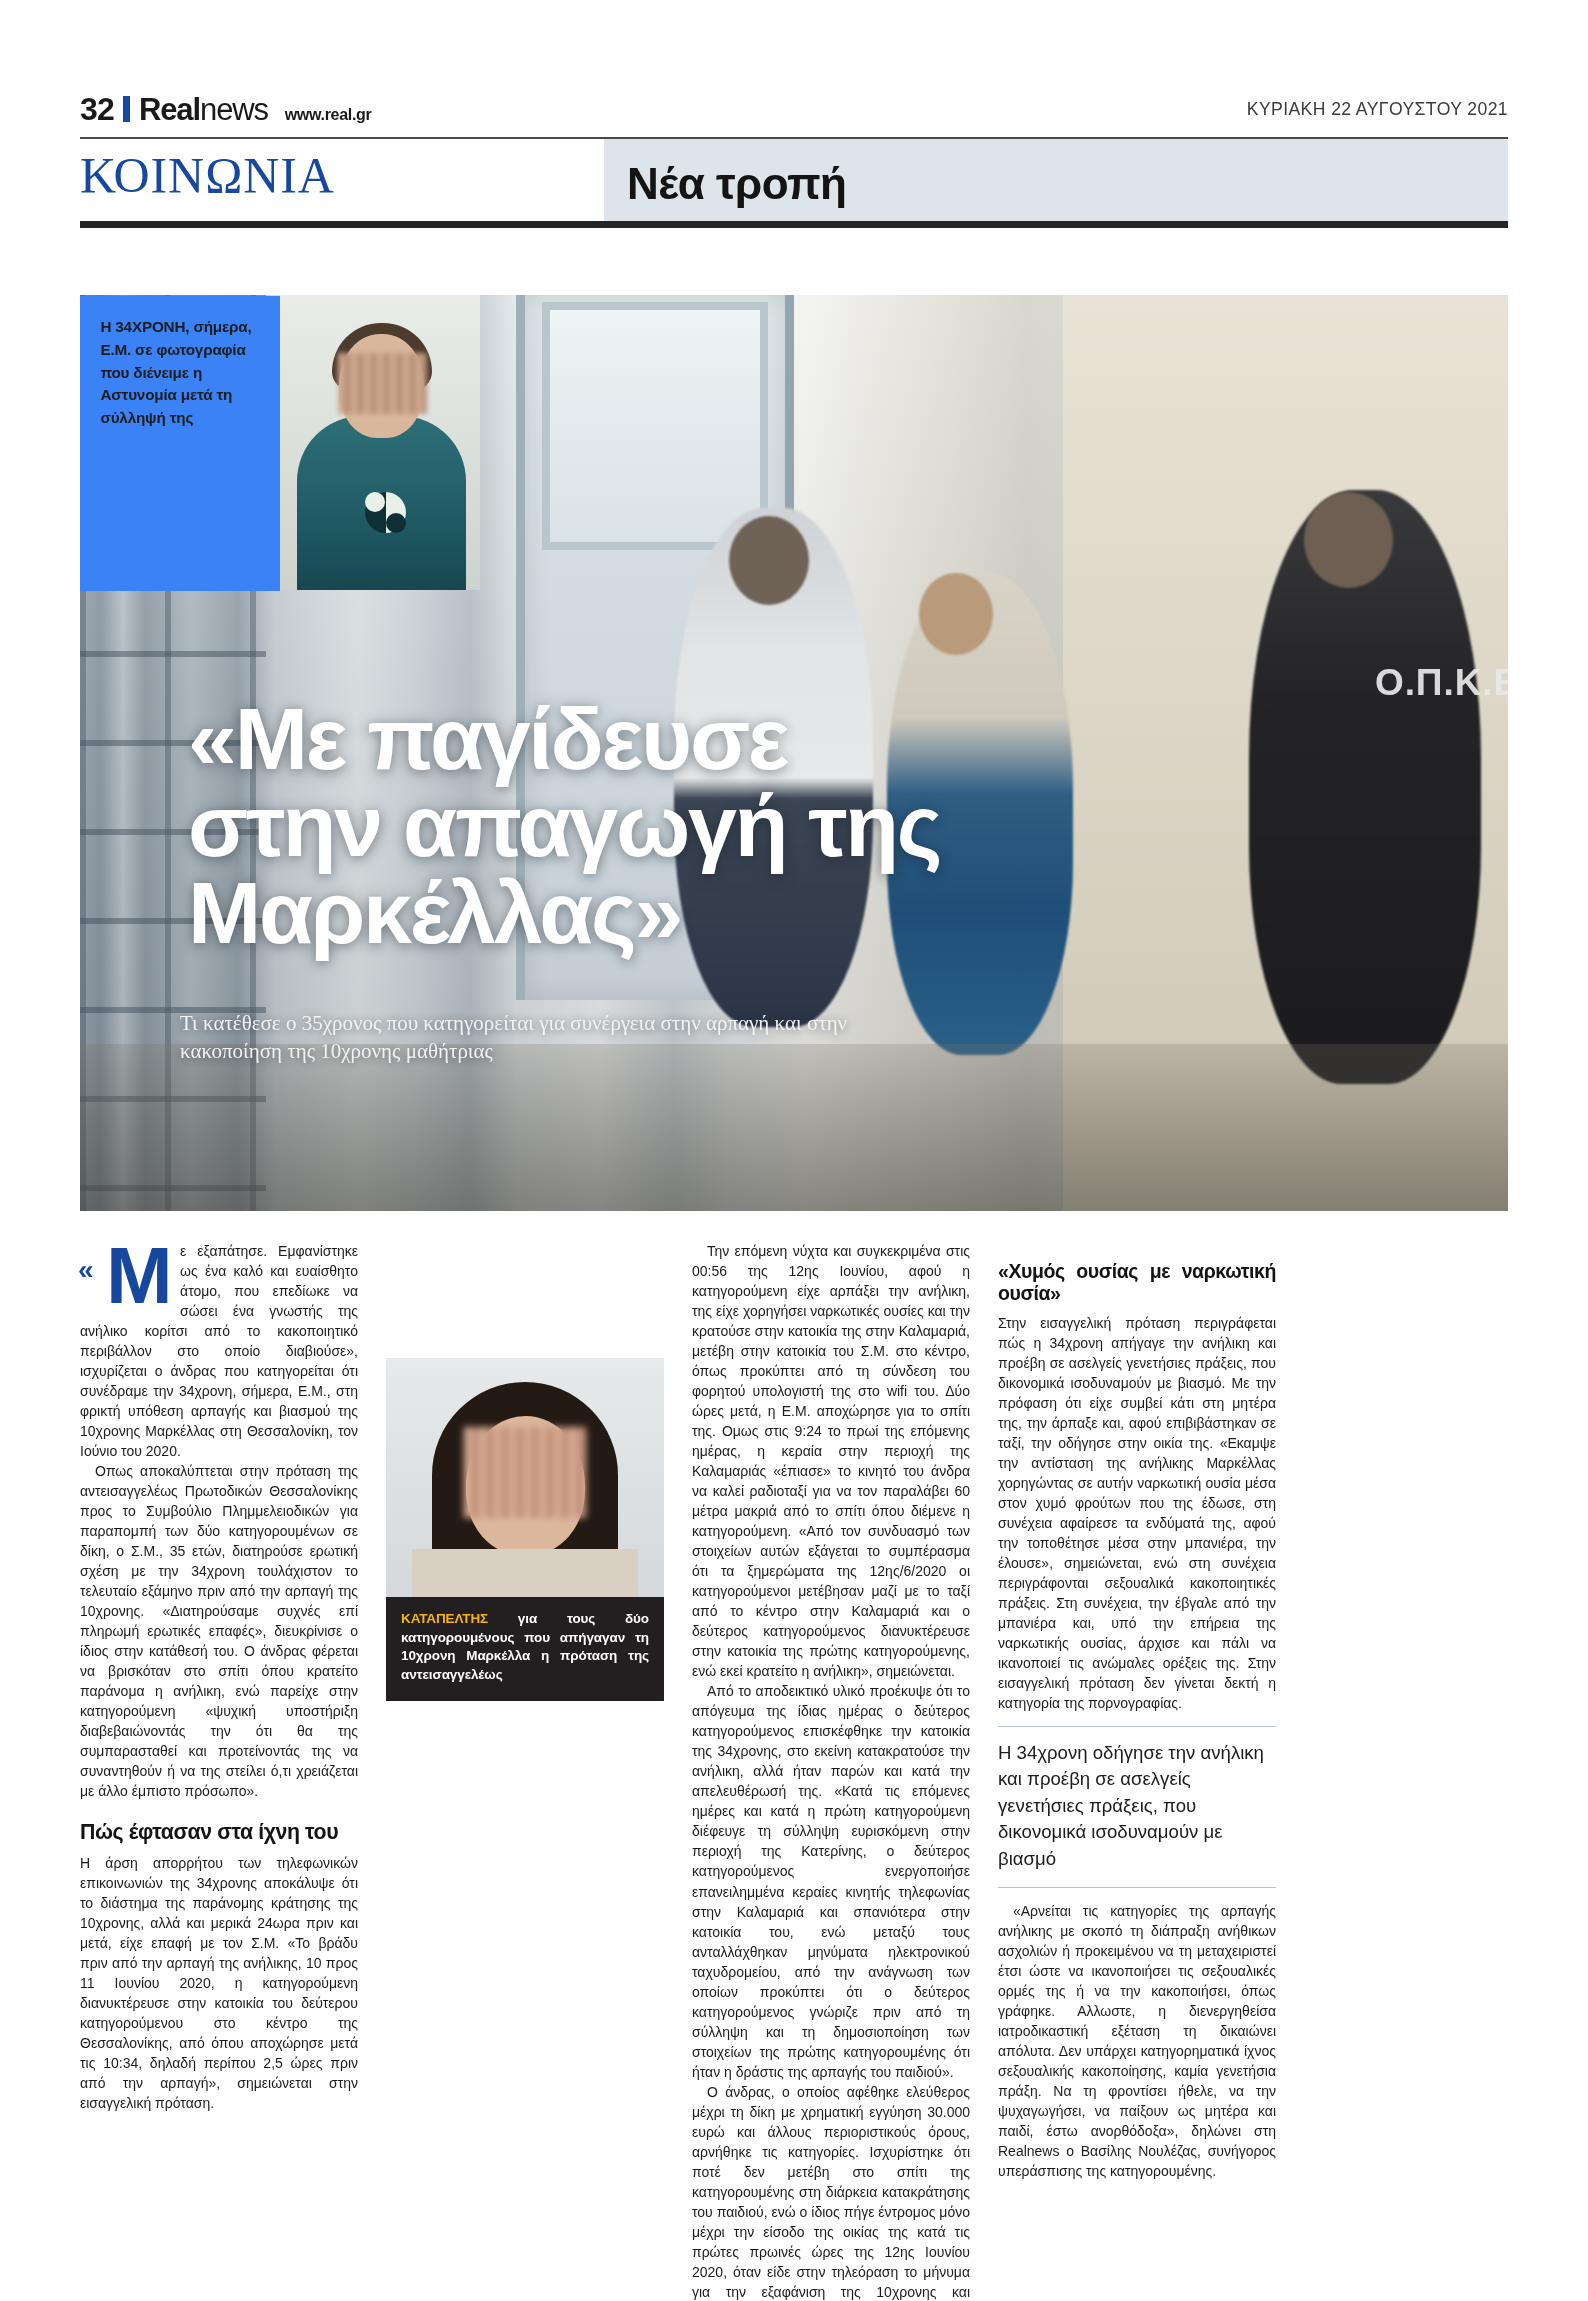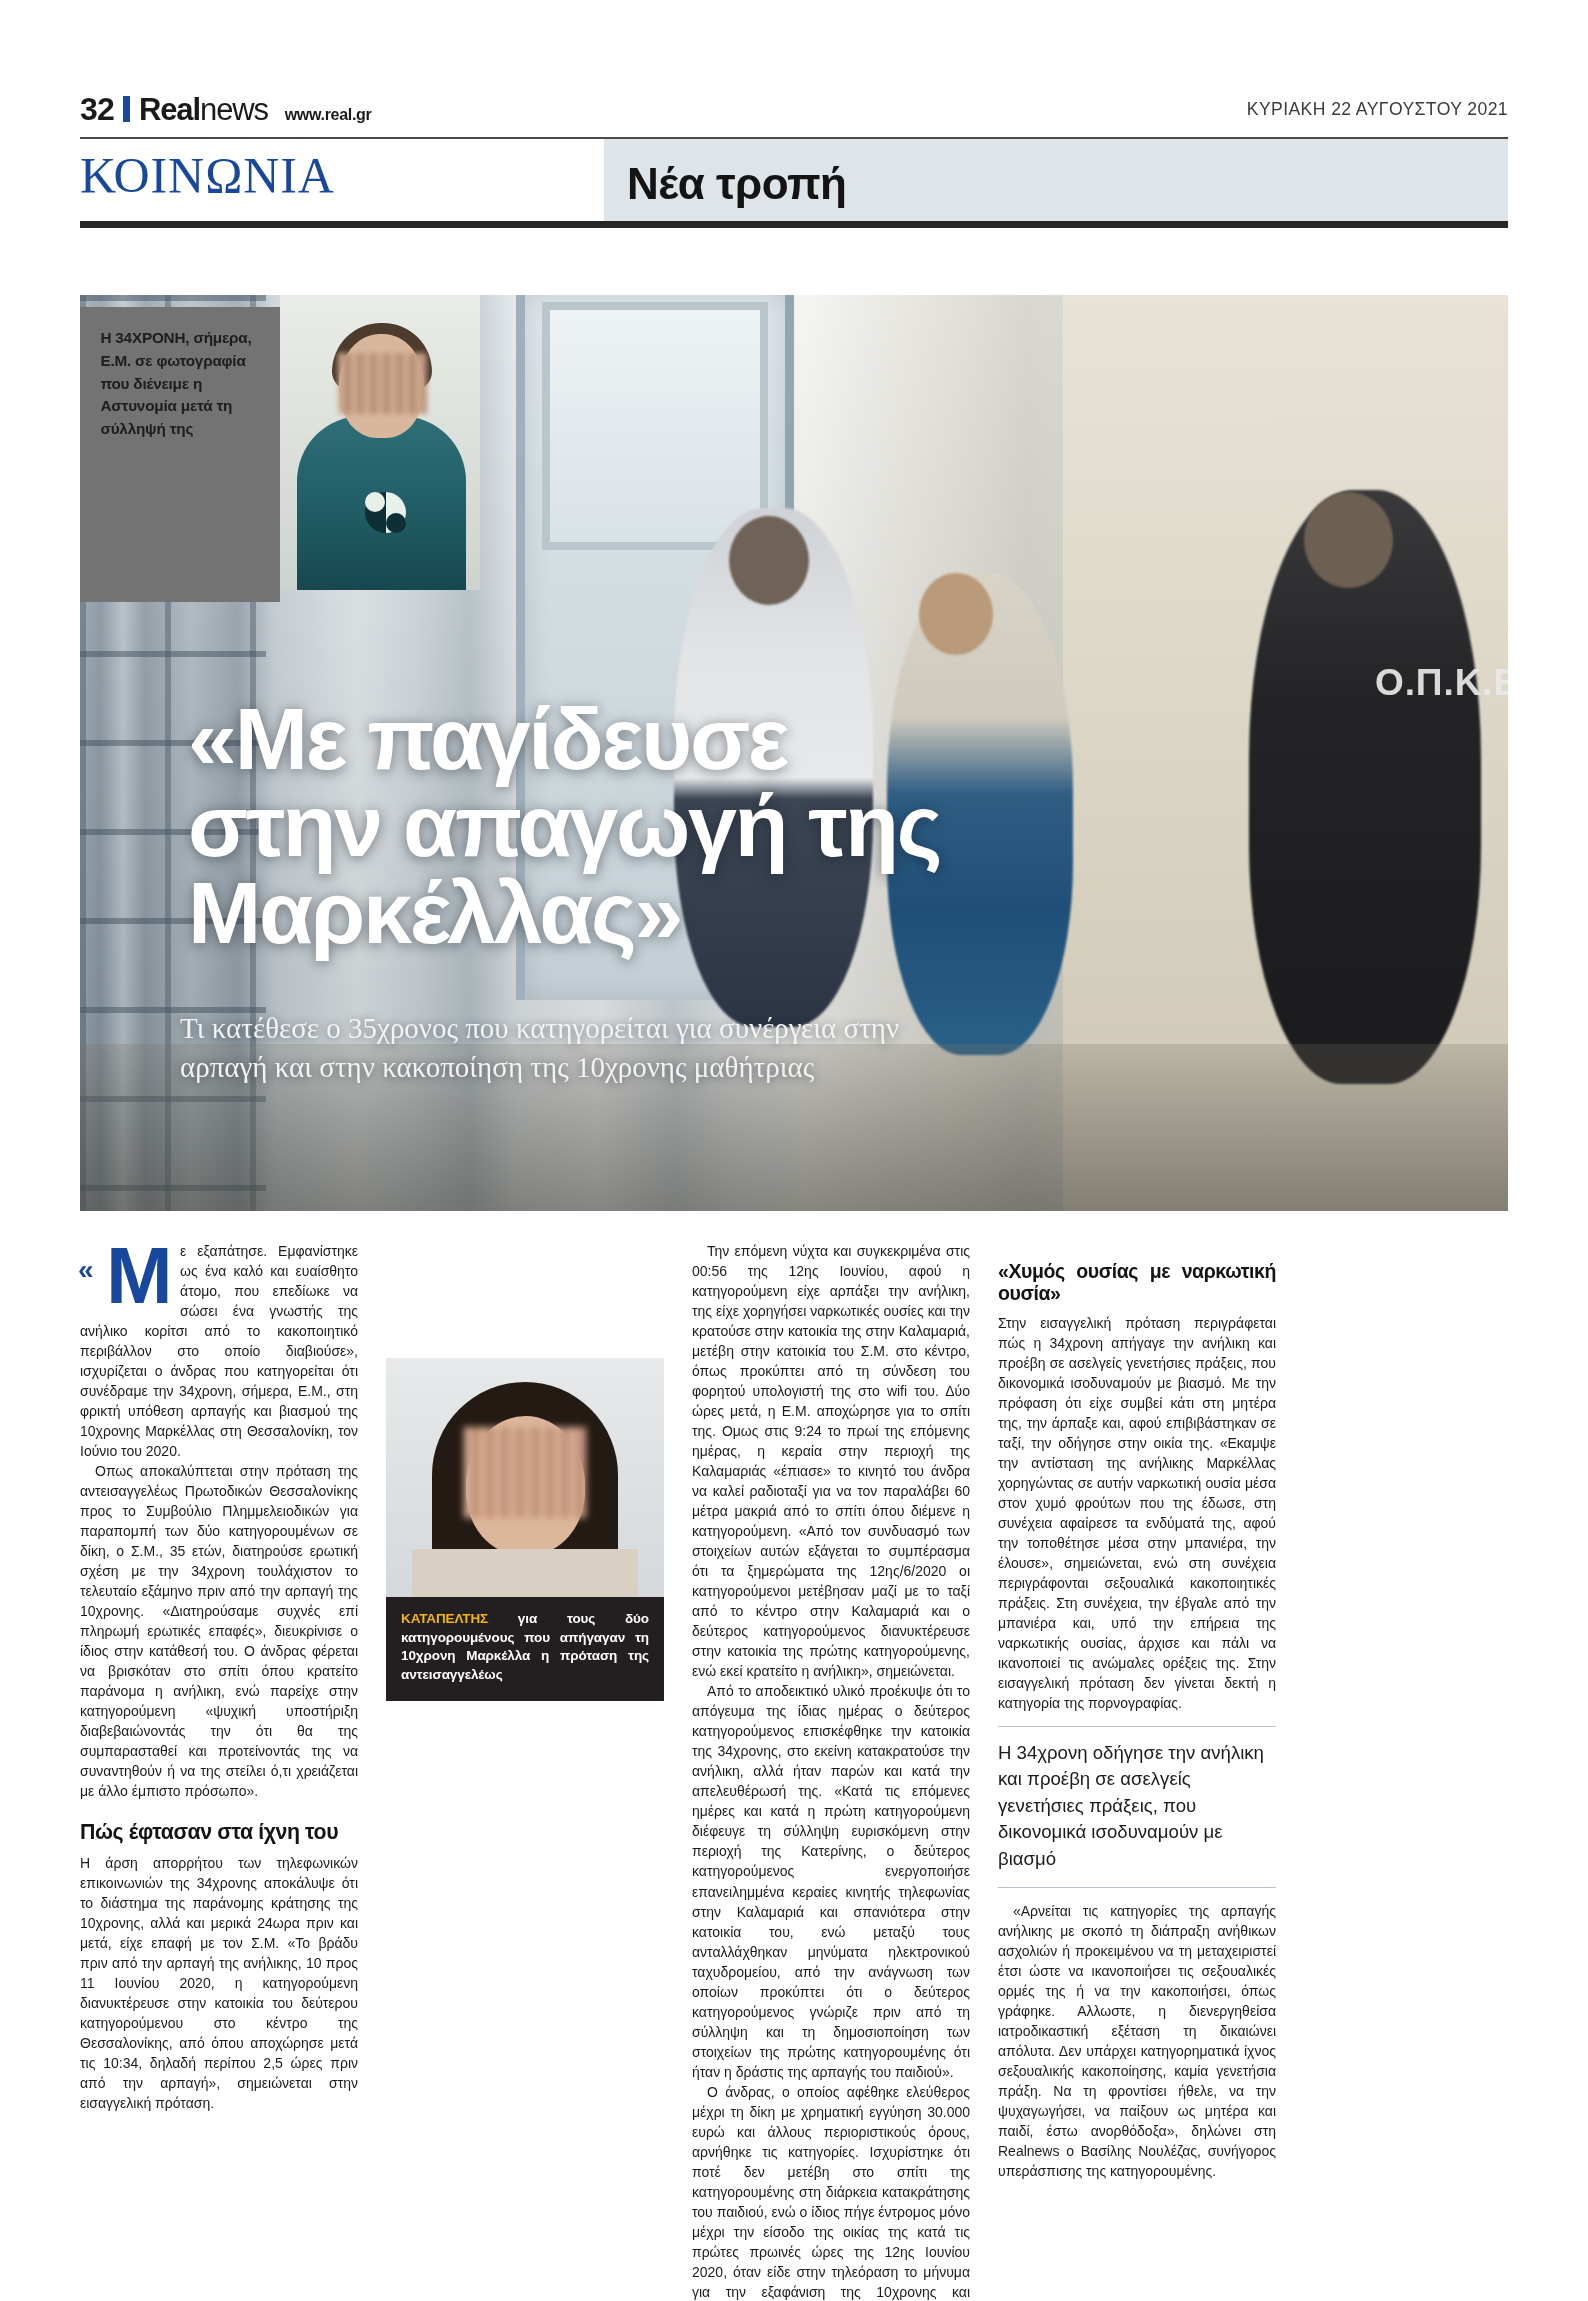--- a/index.html
+++ b/index.html
@@ -86,31 +86,31 @@
   .portrait-head { position:absolute; left:59px; top:39px; width:85px; height:104px; border-radius:48% 48% 45% 45%;
     background:#d9b79c; filter:blur(0.3px);}
   .portrait-hair { position:absolute; left:52px; top:28px; width:100px; height:67px; border-radius:50px 50px 18.6px 18.6px; background:#4d3b2e;}
   .portrait-blur { position:absolute; left:58px; top:58px; width:89px; height:61px;
     background:repeating-linear-gradient(90deg,#cda98e 0 6.5px,#b9907a 6.5px 13px); filter:blur(2.8px); opacity:.95;}
   .yinyang { position:absolute; left:85px; top:197px; width:41px; height:41px; border-radius:50%;
     background:linear-gradient(90deg,#0f2f36 50%, #e9efe9 50%); }
   .yinyang:before{content:"";position:absolute;left:0;top:0;width:20.4px;height:20.4px;border-radius:50%;background:#e9efe9;}
   .yinyang:after{content:"";position:absolute;right:0;bottom:0;width:20.4px;height:20.4px;border-radius:50%;background:#0f2f36;}
 
-  .photo-caption { position:absolute; left:0; top:12px; width:200px; height:295px; background:#737373; padding:20.4px 13px 0 20.4px;}
+  .photo-caption { position:absolute; left:0; top:1px; width:200px; height:295px; background:#3b82f6; padding:20.4px 13px 0 20.4px;}
   .photo-caption p { margin:0; font-family:"Liberation Sans", sans-serif; font-weight:bold;
     font-size:15.3px; line-height:1.48; color:#1d1d1d; letter-spacing:-0.2px; }
 
   
   .headline { position:absolute; left:96px; top:388px; width:835px; }
   .headline h1 { margin:12px; font-family:"Liberation Sans", sans-serif; font-weight:bold;
     font-size:88px; line-height:0.99; color:#ffffff; letter-spacing:-2.3px;
     text-shadow:0 1.9px 13px rgba(20,30,40,.5); }
   .subhead { position:absolute; left:100px; top:714px; width:761px;
-    font-family:"Liberation Serif", serif; font-size:29px; line-height:1.34; color:#f2f3f2;
+    font-family:"Liberation Serif", serif; font-size:21px; line-height:1.34; color:#f2f3f2;
     text-shadow:0 0.9px 8.3px rgba(20,30,40,.55); }
 
   
   .body-area { position:absolute; left:80px; top:1241px; width:1428px; height:983px; }
   .col { position:absolute; top:0; font-family:"Liberation Sans", sans-serif;
     font-size:14px; line-height:1.43; color:#1c1c1c; text-align:justify; }
   .col p { margin:0 0 0 0; text-indent:15px; }
   .col p.noind { text-indent:0; }
   .col1 { left:0;    width:278px; }
   .col2 { left:306px; width:278px; }

